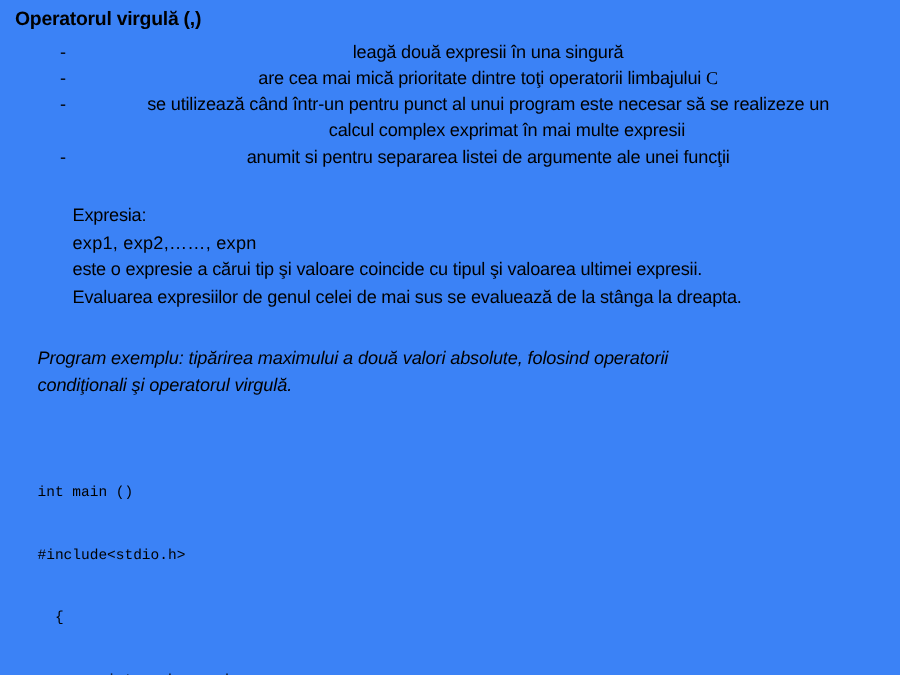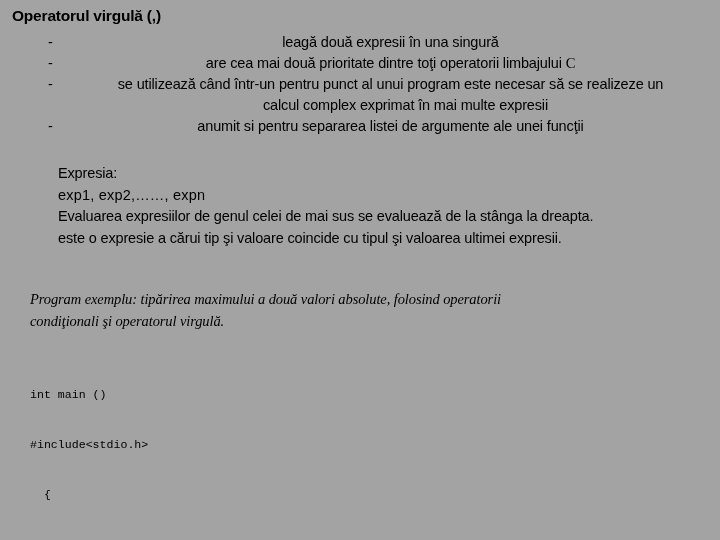--- a/index.html
+++ b/index.html
@@ -12,21 +12,21 @@
     height: 540px;
     position: relative;
     overflow: hidden;
     font-family: "Liberation Sans", sans-serif;
     color: #000000;
     -webkit-font-smoothing: none;
   }
   .slide {
     position: absolute;
     inset: 0;
-    background: #a3a3a3;
+    background: #3b82f6;
   }
 
   
   .heading {
     position: absolute;
     left: 12px;
     top: 7px;
     font-size: 15.5px;
     font-weight: bold;
     letter-spacing: -0.2px;
@@ -76,27 +76,26 @@
     letter-spacing: -0.15px;
   }
   .expr-block .ital {
     letter-spacing: 0.2px;
   }
 
   
   .prog-note {
     position: absolute;
     left: 30px;
-    top: 288px;
+    top: 276px;
     width: 660px;
     font-size: 14.5px;
     line-height: 22px;
     font-style: italic;
     letter-spacing: -0.1px;
-    font-family: Liberation Serif, serif;
   }
 
   
   .code {
     position: absolute;
     left: 30px;
     top: 354px;
     width: 690px;
     font-family: "Liberation Mono", "DejaVu Sans Mono", monospace;
     font-size: 11.6px;
@@ -118,21 +117,21 @@
     <div class="bullet-row">
       <span class="bullet-dash">-</span>
       <span class="bullet-text">
         <span>leagă două expresii în una singură</span>
       </span>
     </div>
 
     <div class="bullet-row">
       <span class="bullet-dash">-</span>
       <span class="bullet-text">
-        <span>are cea mai două prioritate dintre toţi operatorii limbajului </span><span class="mono-inline">C</span>
+        <span>are cea mai mică prioritate dintre toţi operatorii limbajului </span><span class="mono-inline">C</span>
       </span>
     </div>
 
     <div class="bullet-row">
       <span class="bullet-dash">-</span>
       <span class="bullet-text">
         <span>se utilizează când într-un pentru punct al unui program este necesar să se realizeze un</span>
         <span class="cont">calcul complex exprimat în mai multe expresii</span>
       </span>
     </div>
@@ -142,22 +141,22 @@
       <span class="bullet-text">
         <span>anumit si pentru separarea listei de argumente ale unei funcţii</span>
       </span>
     </div>
 
   </div>
 
   <div class="expr-block">
     <div>Expresia:</div>
     <div class="ital">exp1, exp2,……, expn</div>
+    <div>este o expresie a cărui tip şi valoare coincide cu tipul şi valoarea ultimei expresii.</div>
     <div>Evaluarea expresiilor de genul celei de mai sus se evaluează de la stânga la dreapta.</div>
-    <div>este o expresie a cărui tip şi valoare coincide cu tipul şi valoarea ultimei expresii.</div>
   </div>
 
   <div class="prog-note">
     <div>Program exemplu: tipărirea maximului a două valori absolute, folosind operatorii</div>
     <div>condiţionali şi operatorul virgulă.</div>
   </div>
 
   <div class="code">
     <span class="ln">int main ()</span>
     <span class="ln">#include&lt;stdio.h&gt;</span>

